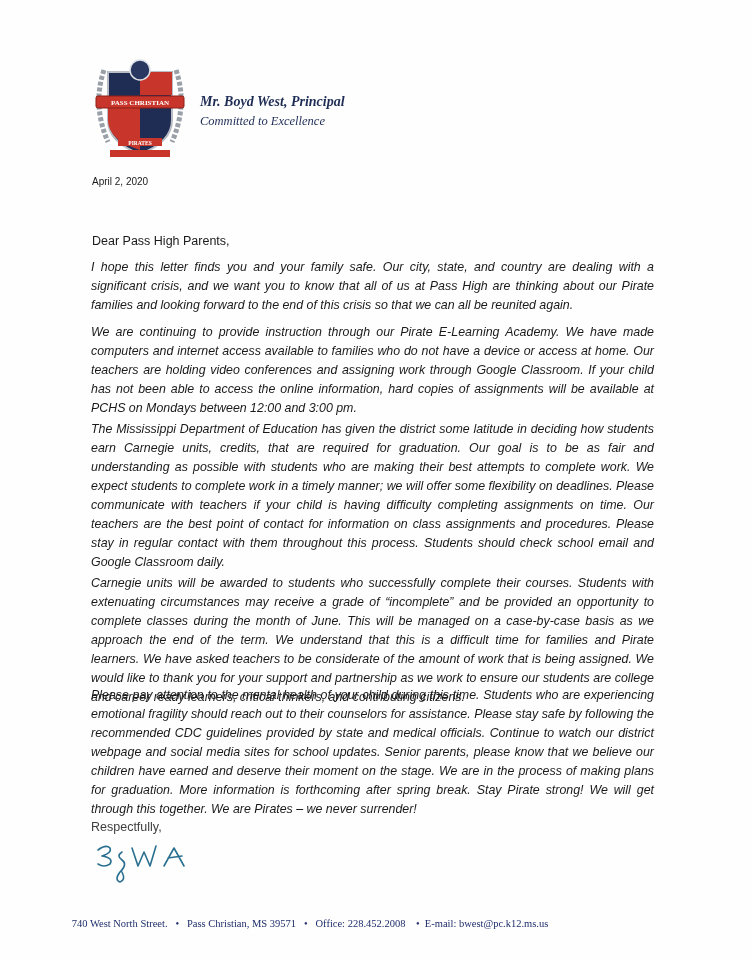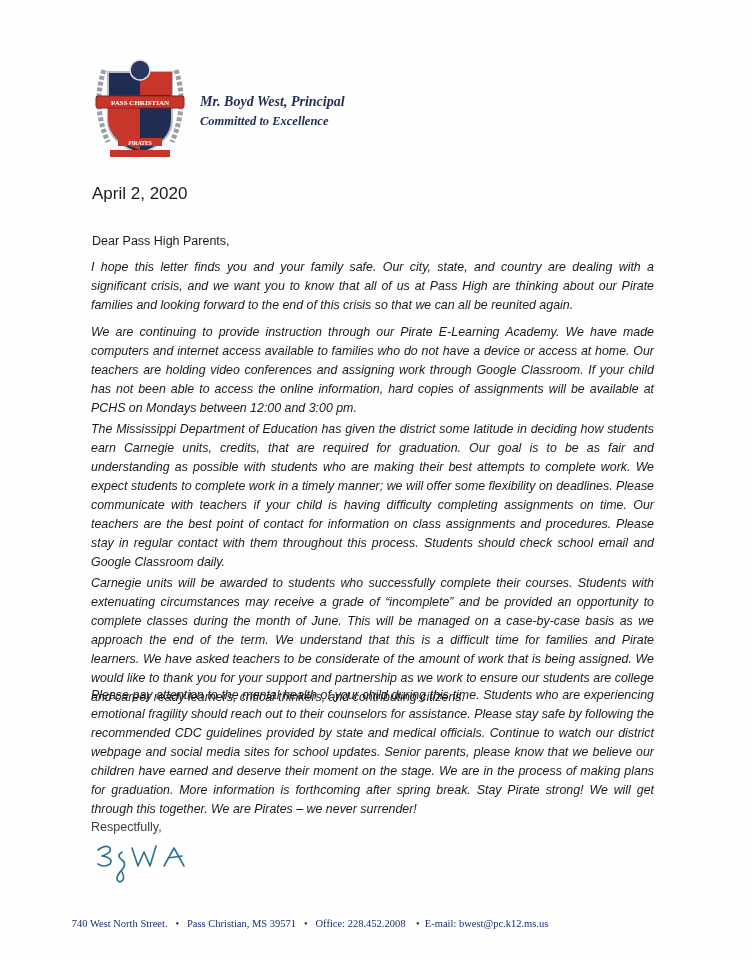--- a/index.html
+++ b/index.html
@@ -1,22 +1,22 @@
 <!DOCTYPE html>
 <html><head>
 <meta charset="utf-8">
 <style>
   html, body { margin: 0; padding: 0; }
   body { width: 752px; height: 960px; background: #ffffff; position: relative; overflow: hidden; font-family: "Liberation Sans", sans-serif; }
   .page { position: absolute; left: 0; top: 0; width: 752px; height: 960px; background: #fefefe; }
   .crest { position: absolute; left: 90px; top: 50px; width: 100px; height: 112px; }
   .head-title { position: absolute; left: 200px; top: 64px; font-family: "Liberation Serif", serif; font-weight: bold; font-size: 21px; letter-spacing: 1px; color: #1f2d55; }
   .head-sub { position: absolute; left: 200px; top: 94px; font-family: "Liberation Serif", serif; font-weight: bold; font-size: 14px; color: #1f2d55; font-style: italic; }
-  .head-motto { position: absolute; left: 200px; top: 114px; font-family: "Liberation Serif", serif; font-weight: bold; font-style: italic; font-size: 12.5px; color: #1f2d55; }
-  .date { position: absolute; left: 92px; top: 176px; font-size: 17px; color: #1a1a1a; margin-top: 8px; }
+  .head-motto { position: absolute; left: 200px; top: 114px; font-family: "Liberation Serif", serif; font-weight: normal; font-style: italic; font-size: 12.5px; color: #1f2d55; }
+  .date { position: absolute; left: 92px; top: 176px; font-size: 10px; color: #1a1a1a; }
   .salutation { position: absolute; left: 92px; top: 234px; font-size: 12.5px; color: #1a1a1a; }
   .body-text { position: absolute; left: 91px; width: 563px; font-size: 12.4px; line-height: 19px; color: #1a1a1a; text-align: justify; margin: 0; font-style: italic; }
   #p0 { top: 258px; }
   #p1 { top: 323px; }
   #p2 { top: 420px; }
   #p3 { top: 574px; }
   #p4 { top: 686px; }
   .closing { position: absolute; left: 91px; top: 820px; font-size: 12.5px; color: #404040; }
   .signature { position: absolute; left: 92px; top: 838px; width: 110px; height: 48px; }
   .footer { position: absolute; left: 0; width: 620px; top: 918px; text-align: center; font-family: "Liberation Serif", serif; font-size: 10.5px; color: #1f2d6a; }

